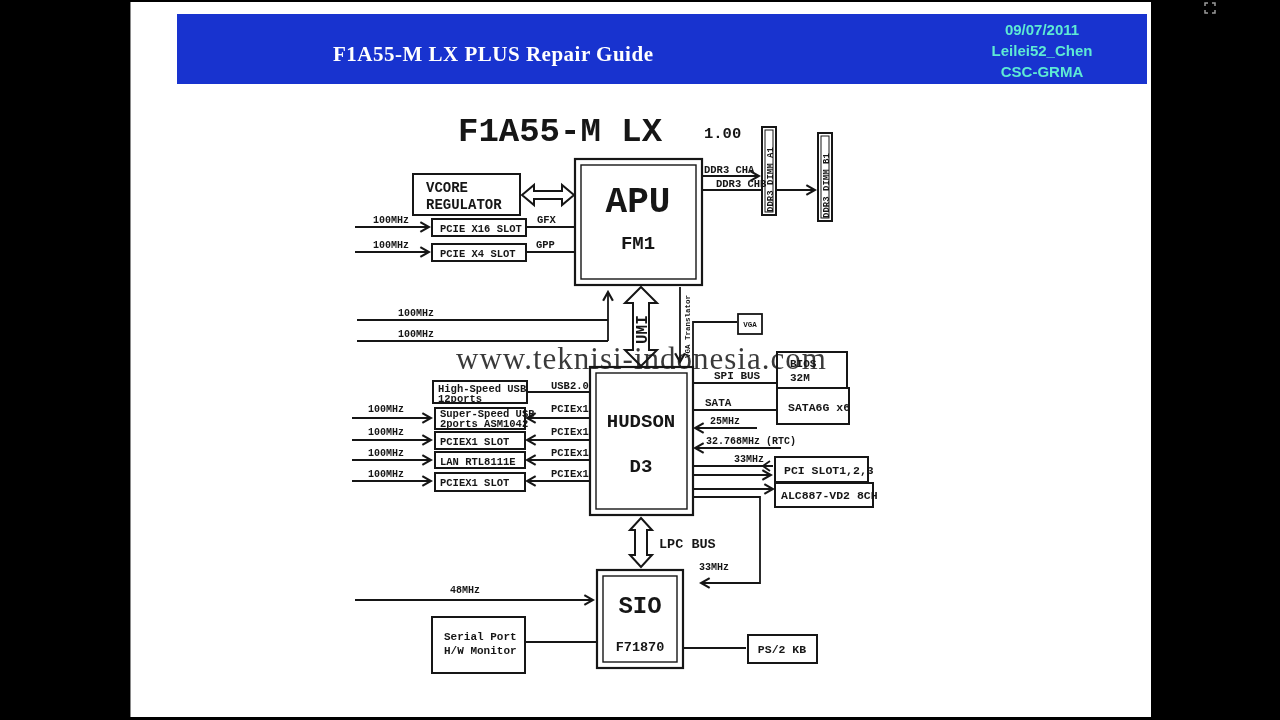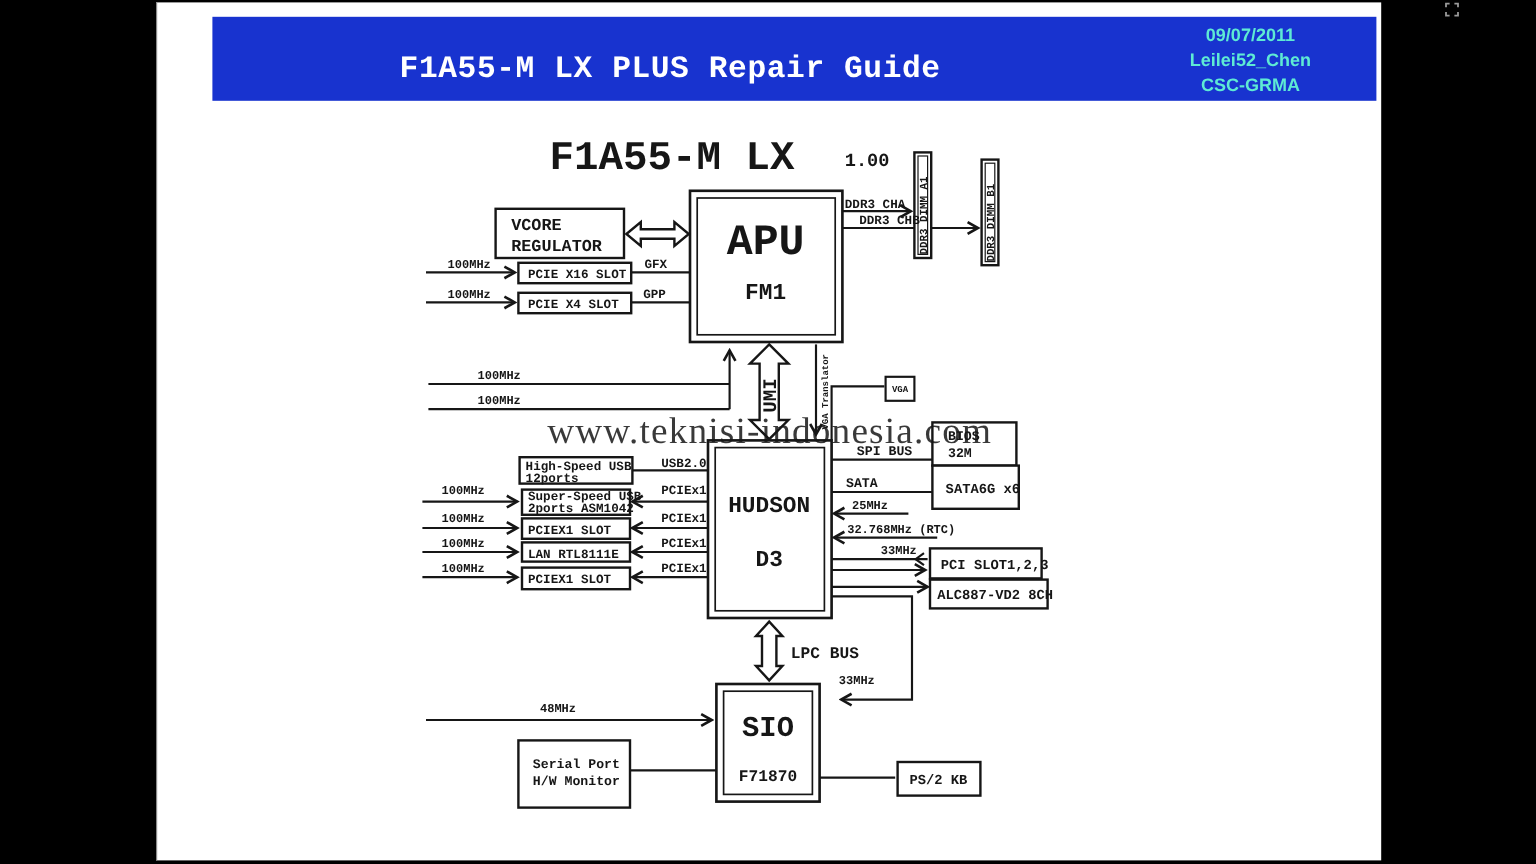--- a/index.html
+++ b/index.html
@@ -10,22 +10,22 @@
   .page{
     position:absolute;left:130px;top:2px;width:1020px;height:715px;
     background:#ffffff;border-left:1px solid #8a8a8a;
   }
   .header{
     position:absolute;left:46px;top:12px;width:970px;height:70px;
     background:#1833cf;
   }
   .hdr-title{
     position:absolute;left:156px;top:28px;
-    color:#ffffff;font-size:26px;font-weight:bold;letter-spacing:0.5px;
-    font-family:Liberation Mono, monospace;white-space:nowrap;
+    color:#ffffff;font-size:21px;font-weight:bold;letter-spacing:0.5px;
+    font-family:Liberation Serif, serif;white-space:nowrap;
   }
   .hdr-meta{
     position:absolute;left:790px;top:5px;width:150px;text-align:center;
     color:#5eead4;font-size:15px;font-weight:bold;line-height:21px;
     font-family:"Liberation Sans", sans-serif;
   }
   svg.diagram{position:absolute;left:0;top:0;}
   svg.diagram text{
     font-family:"Liberation Mono","DejaVu Sans Mono",monospace;
     font-weight:700;fill:#161616;

